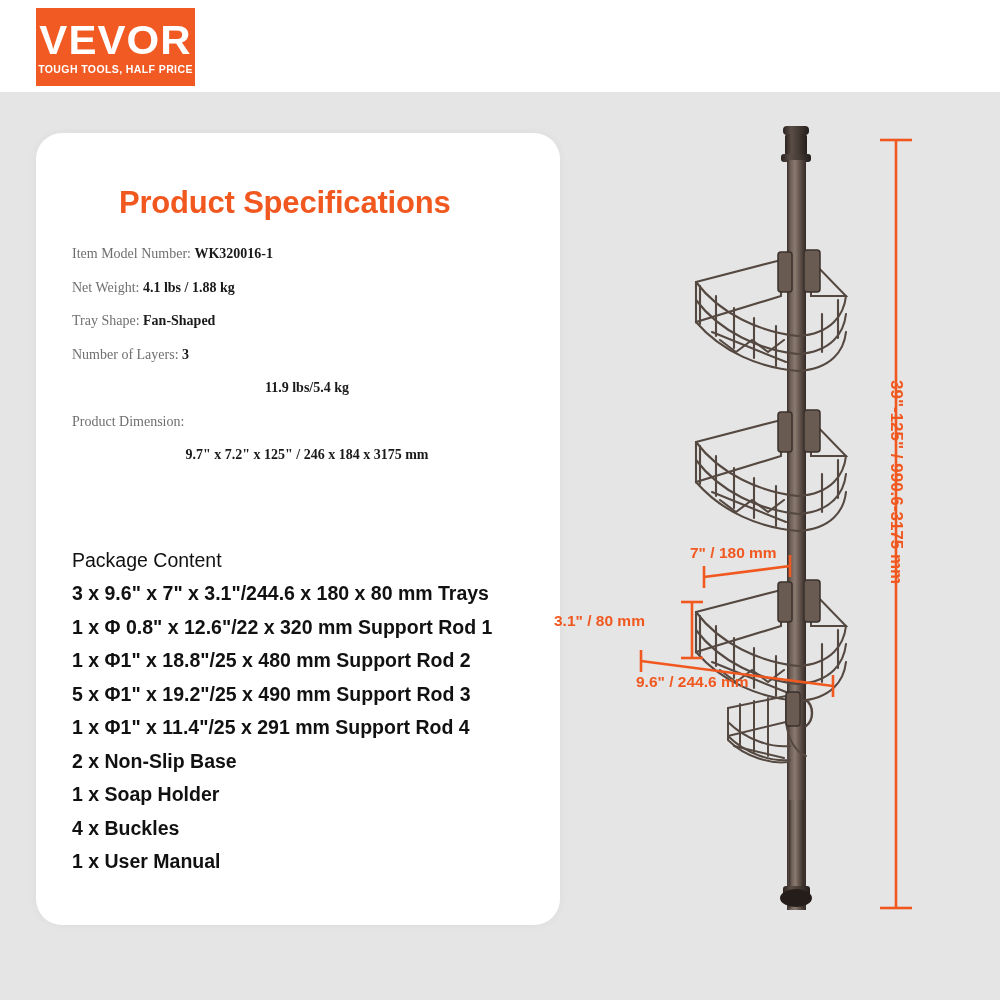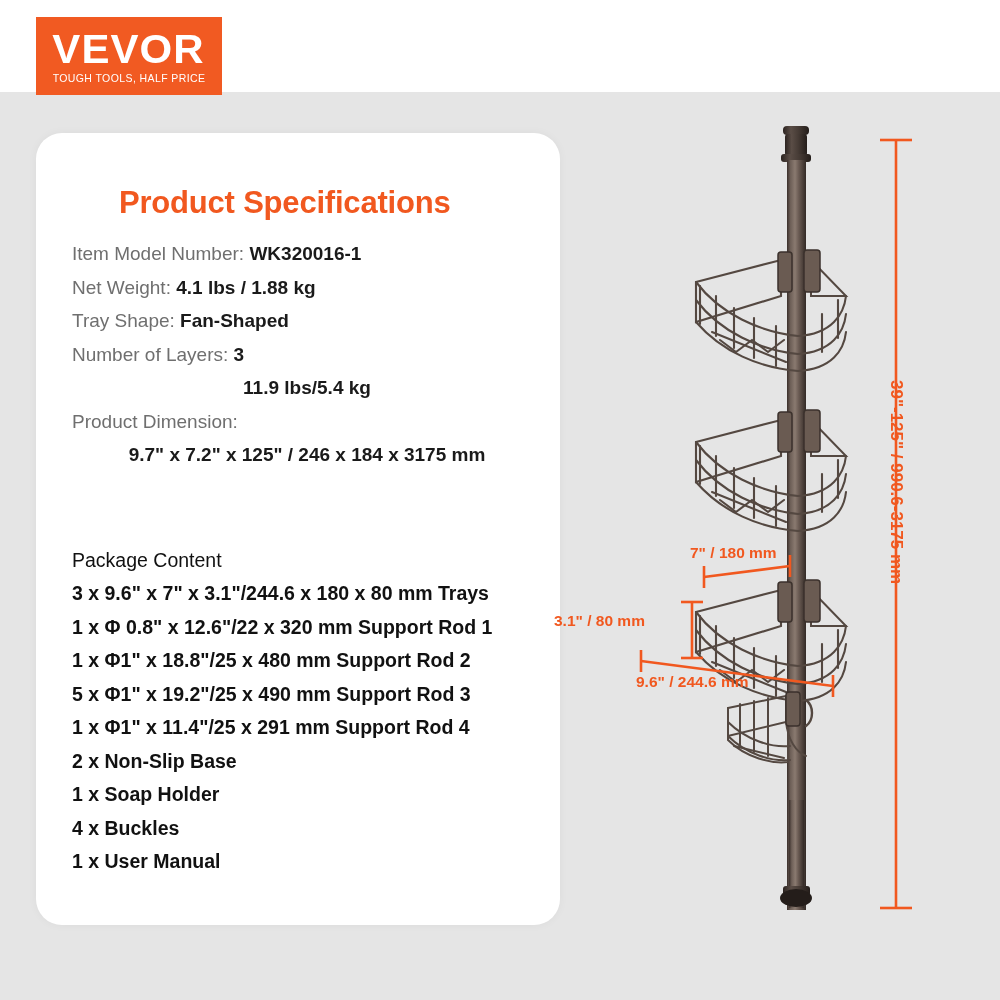--- a/index.html
+++ b/index.html
@@ -8,48 +8,48 @@
     background:#e5e5e5;
     font-family:"Liberation Sans", sans-serif;
     position:relative;
   }
   
   #header-band{
     position:absolute;left:0;top:0;width:1000px;height:92px;
     background:#ffffff;
   }
   #brand-logo{
-    position:absolute;left:36px;top:17px;width:186px;height:78px;
+    position:absolute;left:36px;top:8px;width:159px;height:78px;
     background:#f15a22;
     display:flex;flex-direction:column;align-items:center;justify-content:center;
   }
   #brand-wordmark{
     color:#ffffff;font-weight:bold;font-size:40px;letter-spacing:1px;
     line-height:40px;font-family:"Liberation Sans", sans-serif;
     transform:scaleX(1.05);
   }
   #brand-tagline{
-    color:#ffffff;font-weight:normal;font-size:10.5px;letter-spacing:0.4px;
+    color:#ffffff;font-weight:bold;font-size:10.5px;letter-spacing:0.4px;
     margin-top:4px;line-height:11px;
   }
   
   #spec-card{
     position:absolute;left:36px;top:133px;width:524px;height:792px;
     background:#ffffff;border-radius:26px;
     box-shadow:0 0 10px rgba(0,0,0,0.045);
   }
   #spec-title{
     position:absolute;left:36px;top:52px;
     color:#f1581f;font-size:31px;font-weight:bold;letter-spacing:-0.2px;margin-left:47px;
   }
   #spec-list{
     position:absolute;left:36px;top:104px;width:470px;
   }
   .spec-row{
-    font-size:19px;line-height:33.5px;color:#6f6f6f;white-space:nowrap;
+    font-size:14px;line-height:33.5px;color:#6f6f6f;white-space:nowrap;font-family:Liberation Serif, serif;
   }
   .spec-row .v{color:#1a1a1a;font-weight:bold;}
   .spec-row.bold-only{color:#1a1a1a;font-weight:bold;text-align:center;}
   #package-block{
     position:absolute;left:36px;top:410px;width:480px;
   }
   #package-heading{
     font-size:19.5px;font-weight:normal;color:#111111;line-height:34px;
   }
   .pkg-row{

